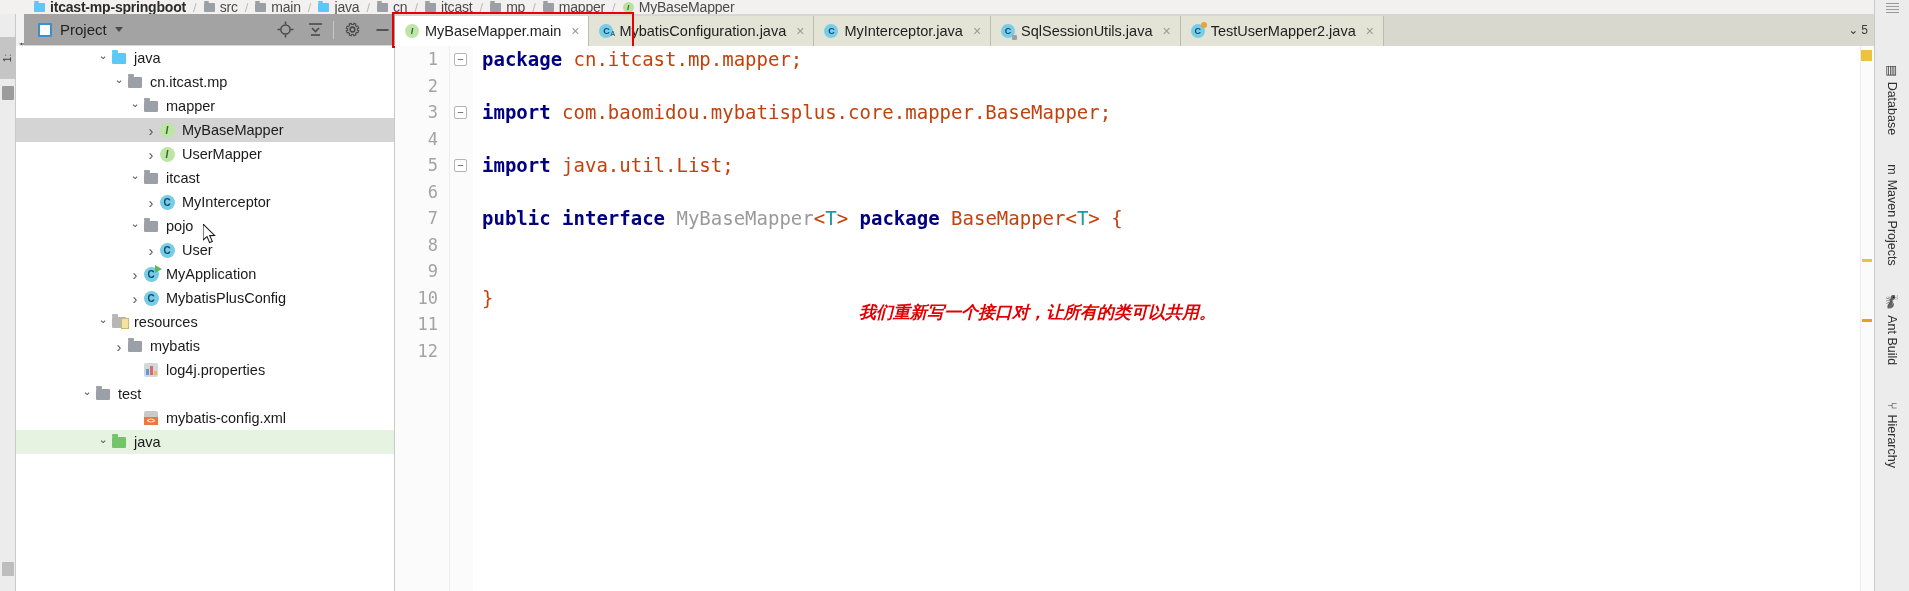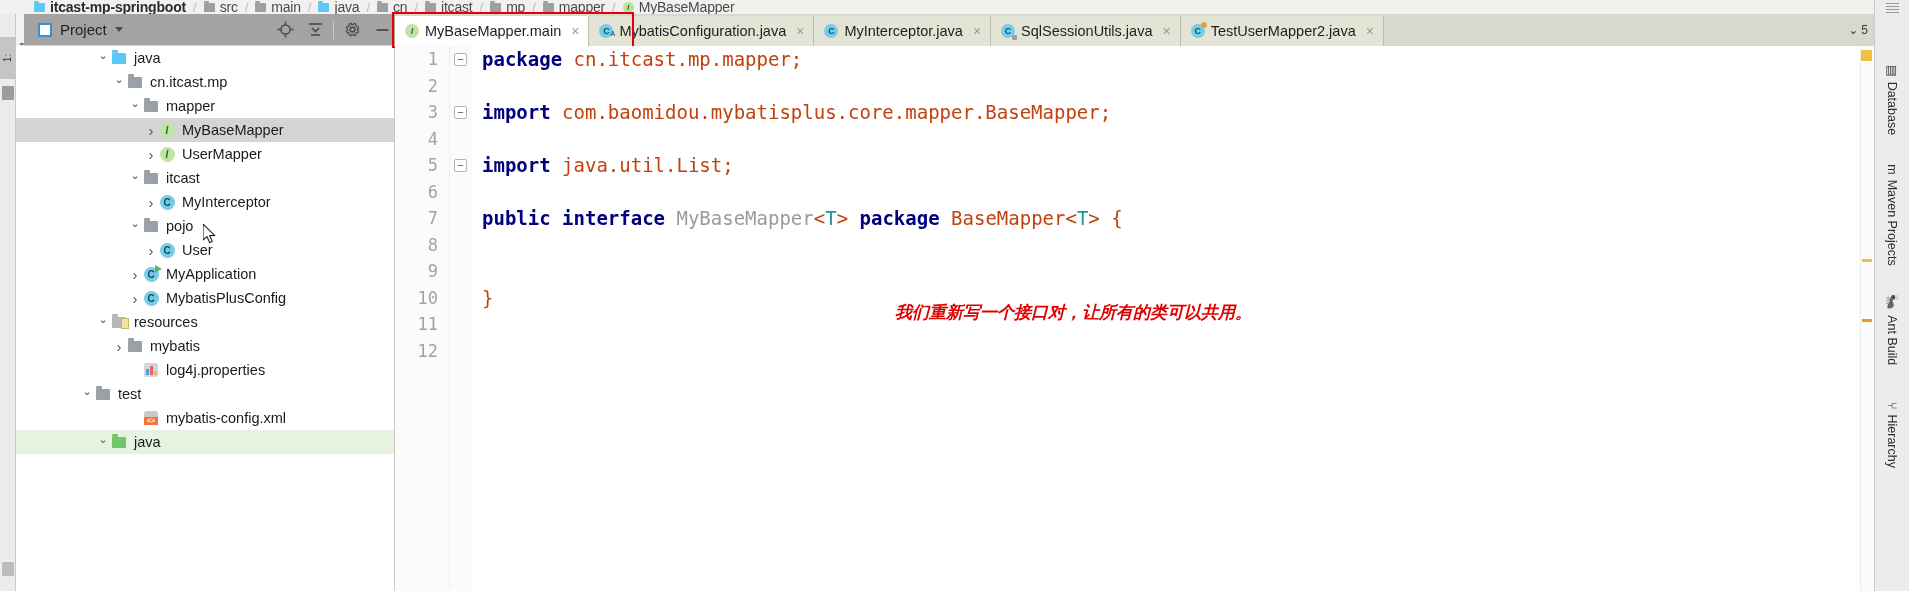--- a/index.html
+++ b/index.html
@@ -489,21 +489,21 @@
         <div class="cline"></div>
         <div class="cline"><span class="k">import </span><span class="t">com.baomidou.mybatisplus.core.mapper.BaseMapper;</span></div>
         <div class="cline"></div>
         <div class="cline"><span class="k">import </span><span class="t">java.util.List;</span></div>
         <div class="cline"></div>
         <div class="cline"><span class="k">public interface </span><span class="id-grey">MyBaseMapper</span><span class="t">&lt;</span><span class="gen">T</span><span class="t">&gt; </span><span class="k">package </span><span class="t">BaseMapper</span><span class="t">&lt;</span><span class="gen">T</span><span class="t">&gt; {</span></div>
         <div class="cline"></div>
         <div class="cline"></div>
         <div class="cline"><span class="t">}</span></div>
         <div class="cline"></div>
-        <div class="note" style="position: absolute; left: 422px; top: 255px; color: rgb(224, 0, 0);">我们重新写一个接口对，让所有的类可以共用。</div>
+        <div class="note" style="position: absolute; left: 386px; top: 255px; color: rgb(224, 0, 0);">我们重新写一个接口对，让所有的类可以共用。</div>
       </div>
     <div class="marker-strip">
       <div class="warn-sq"></div>
       <div class="mk y" style="top:213px"></div>
       <div class="mk o" style="top:273px"></div>
     </div>
   </div>
 
   <div class="right-strip">
     <div class="grip"></div>

